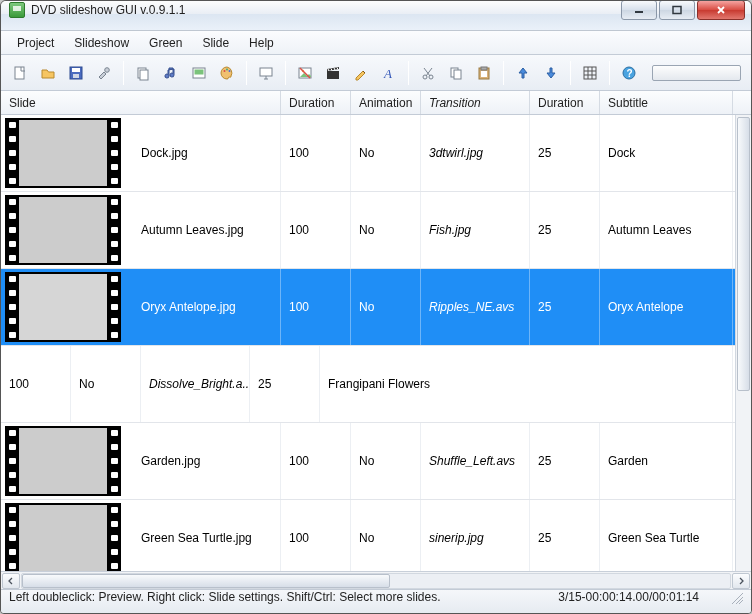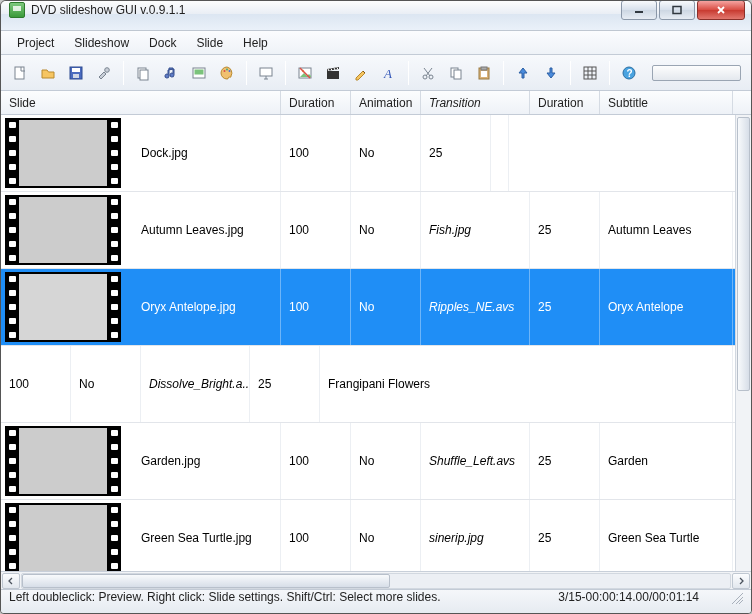--- a/index.html
+++ b/index.html
@@ -169,21 +169,21 @@
         <svg viewBox="0 0 12 10">
             <path d="M3 2 L9 8 M9 2 L3 8" stroke="#fff" stroke-width="1.8"></path>
           </svg>
       </div>
     </div>
   </div>
 
   <div class="menubar">
     <div class="menuitem">Project</div>
     <div class="menuitem">Slideshow</div>
-    <div class="menuitem">Dock</div>
+    <div class="menuitem">Green</div>
     <div class="menuitem">Slide</div>
     <div class="menuitem">Help</div>
   </div>
 
   <div class="toolbar" id="toolbar">
       <div class="tb">
         <svg viewBox="0 0 16 16">
           <rect x="3" y="2" width="9" height="12" fill="#fff" stroke="#7a8490"></rect>
           <path d="M9 2v4h4" fill="none" stroke="#7a8490"></path>
         </svg>
@@ -342,21 +342,23 @@
               <span></span>
               <span></span>
               <span></span>
               <span></span>
             </div>
           </div>
           <span style="white-space:normal;line-height:1.2;">Dock.jpg</span>
         </div>
         <div class="cell col-dur">100</div>
         <div class="cell col-anim">No</div>
+        <div class="cell col-trans">3dtwirl.jpg</div>
         <div class="cell col-dur2">25</div>
+        <div class="cell col-sub">Dock</div>
         <div class="cell col-sp"></div>
       </div>
       <div class="row">
         <div class="cell slidecell col-slide">
           <div class="filmstrip">
             <div class="edge">
               <span></span>
               <span></span>
               <span></span>
               <span></span>

